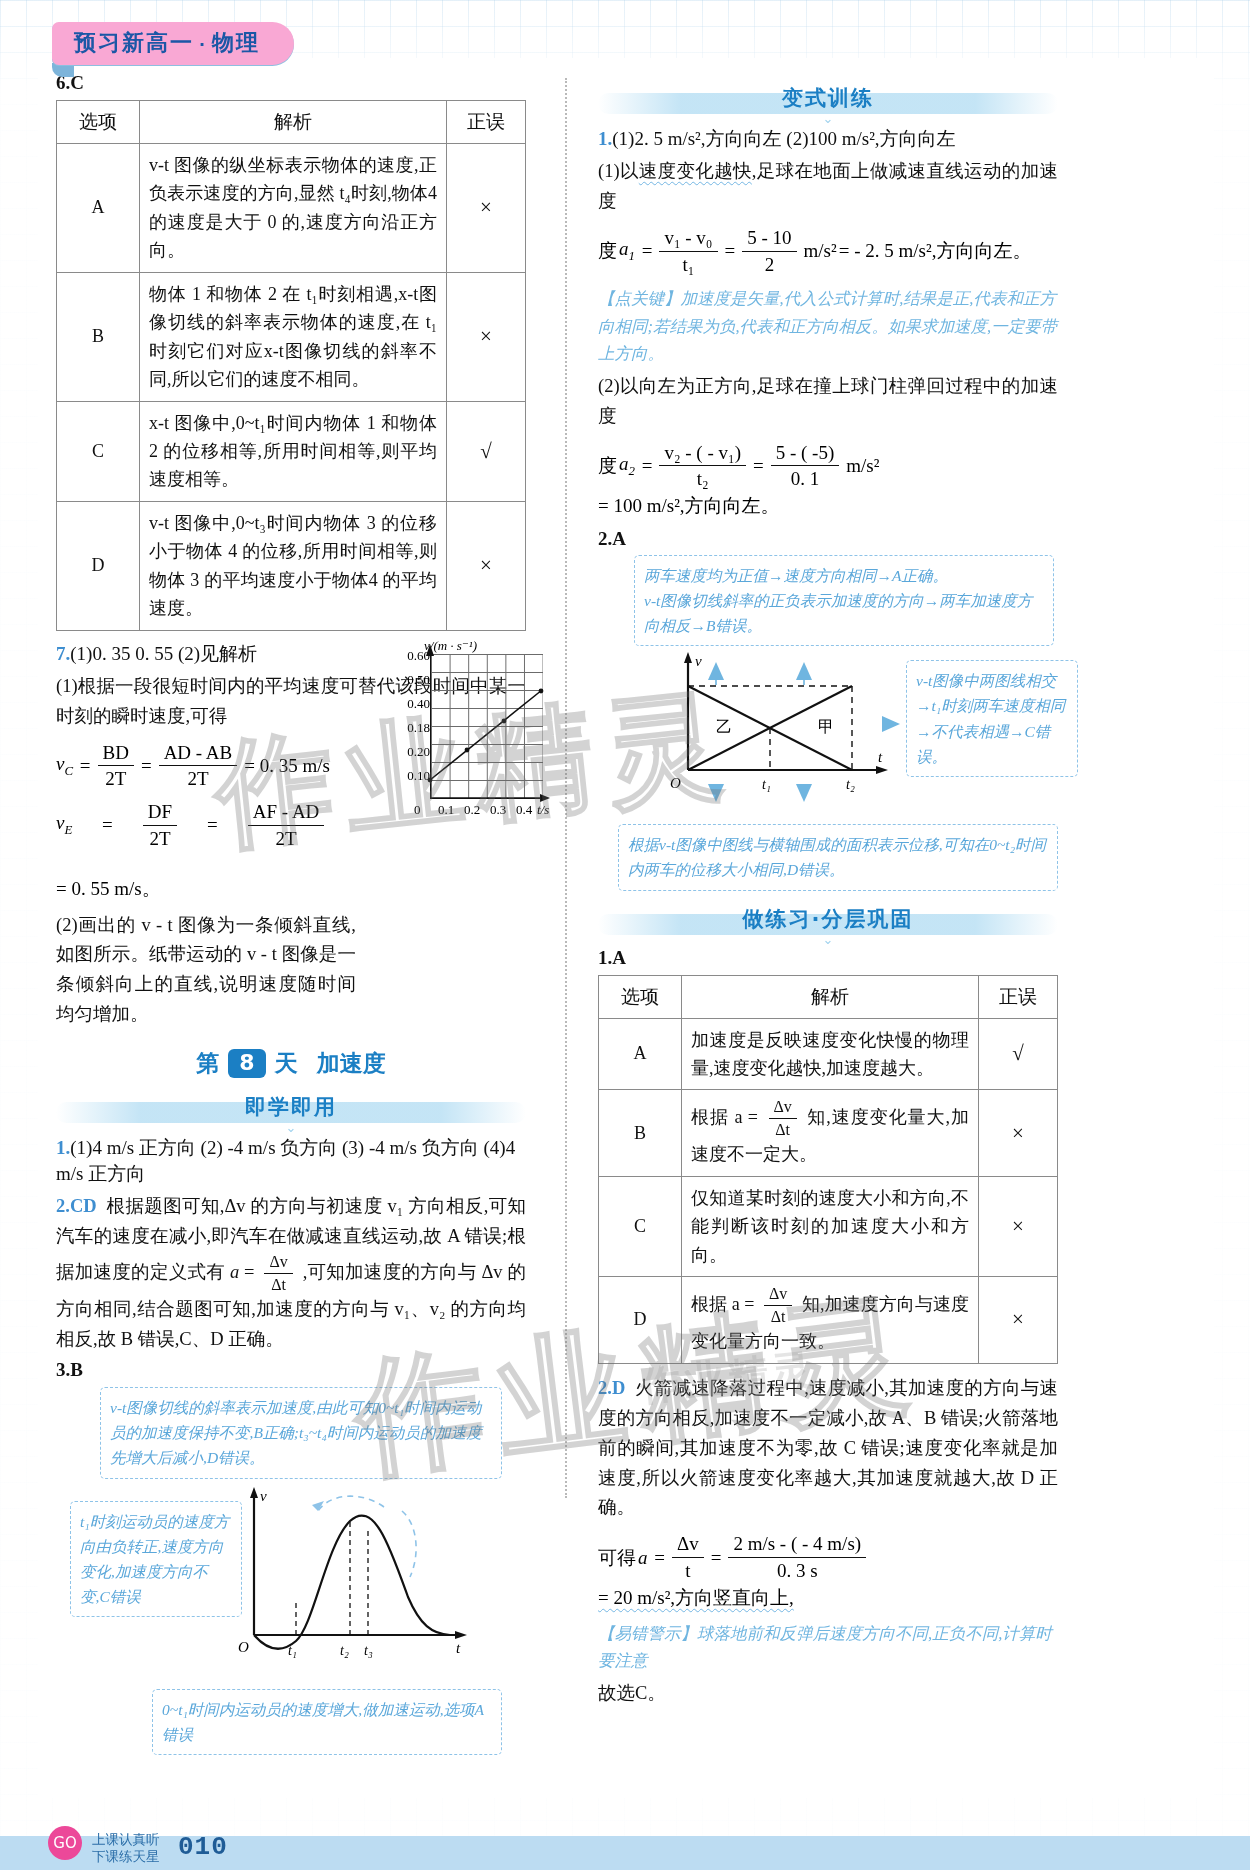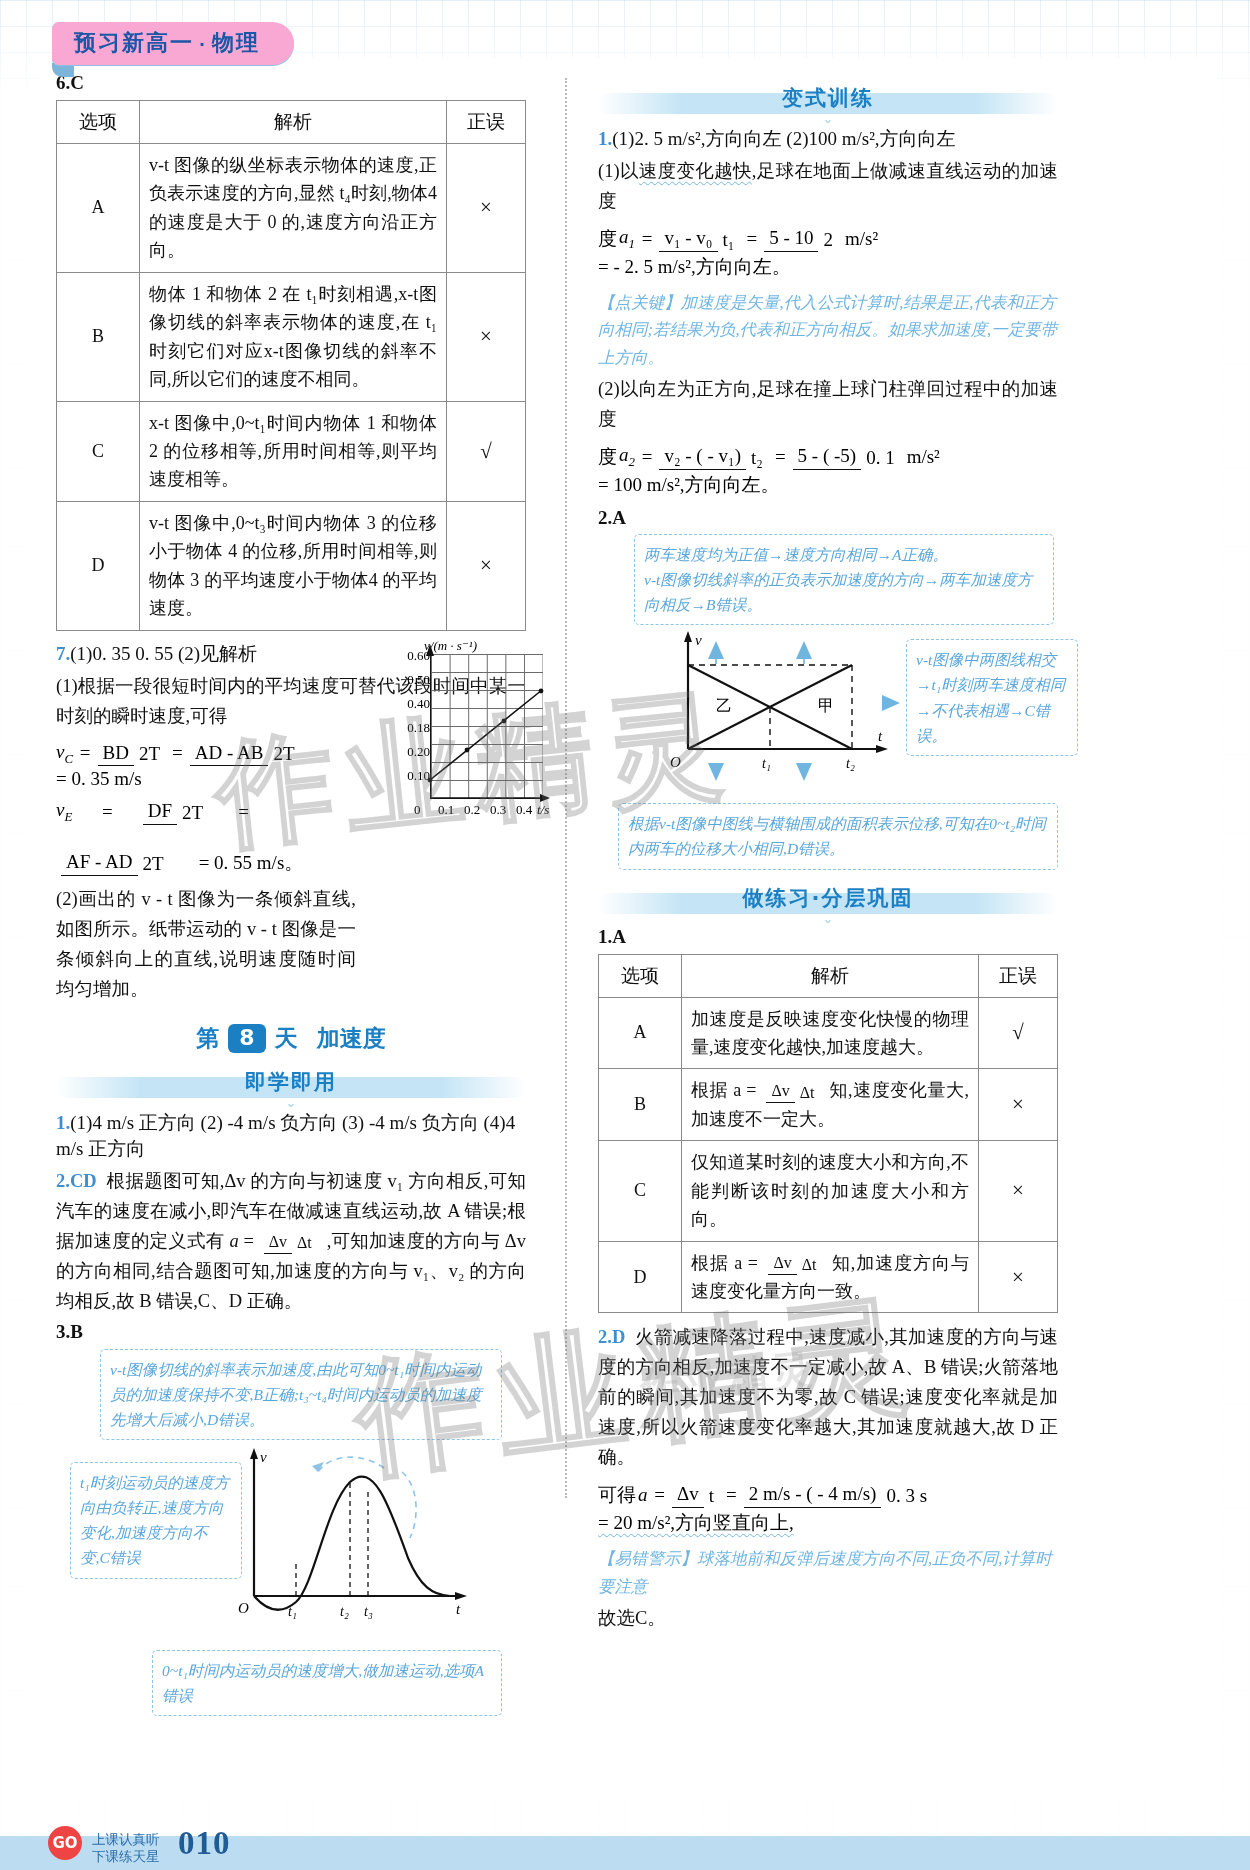--- a/index.html
+++ b/index.html
@@ -138,21 +138,21 @@
   .wavy{
     text-decoration:underline;
     text-decoration-style:wavy;
     text-decoration-color:#74b6e3;
     text-decoration-thickness:1px;
     text-underline-offset:4px;
   }
 
   
   .mathline{font-size:19px;margin:9px 0 9px 0;display:flex;align-items:center;flex-wrap:wrap;gap:2px;}
-  .frac{display:inline-flex;flex-direction:row;align-items:center;vertical-align:middle;margin:0 5px;}
+  .frac{display:inline-flex;flex-direction:column;align-items:center;vertical-align:middle;margin:0 5px;}
   .frac .num{border-bottom:1.3px solid #111;padding:0 5px 1px 5px;line-height:1.25;}
   .frac .den{padding:1px 5px 0 5px;line-height:1.25;}
   i{font-family:"Liberation Serif","DejaVu Serif",serif;}
   sub{font-size:.68em;}
 
   
   .fig7{position:absolute;left:382px;top:640px;width:170px;height:200px;}
   .fig7 .ylab{
     position:absolute;left:42px;top:-2px;font-size:13px;font-style:italic;
     white-space:nowrap;
@@ -175,31 +175,31 @@
   
   .footer{
     position:absolute;left:0;bottom:0;width:1250px;height:66px;z-index:6;
   }
   .footer-bar{
     position:absolute;left:0;bottom:0;width:1250px;height:34px;
     background:#bcdcf2;
   }
   .footer-badge{
     position:absolute;left:48px;bottom:10px;width:34px;height:34px;
-    border-radius:50%;background:#ef4444;color:#fff;font-size:15px;
-    display:flex;align-items:center;justify-content:center;font-weight:bold;
+    border-radius:50%;background:#ec4899;color:#fff;font-size:15px;
+    display:flex;align-items:center;justify-content:center;font-weight:normal;
     font-family:"DejaVu Sans","Liberation Sans",sans-serif;
   }
   .footer-slog{
     position:absolute;left:92px;bottom:6px;color:#2b6ea8;font-size:13.5px;
     line-height:1.22;font-family:"DejaVu Sans","Liberation Sans",sans-serif;
   }
   .footer-page{
-    position:absolute;left:178px;bottom:8px;color:#1f5c96;font-size:33px;
-    font-weight:bold;font-family:Liberation Serif, serif;
+    position:absolute;left:178px;bottom:8px;color:#1f5c96;font-size:26px;
+    font-weight:bold;font-family:Liberation Mono, monospace;
     letter-spacing:1px;
   }
 
   
   .wm{
     position:absolute;z-index:9;pointer-events:none;
     font-family:"DejaVu Sans","Liberation Sans",sans-serif;
     font-weight:bold;color:rgba(120,120,120,.26);
     -webkit-text-stroke:2px rgba(110,110,110,.30);
     color:transparent;

